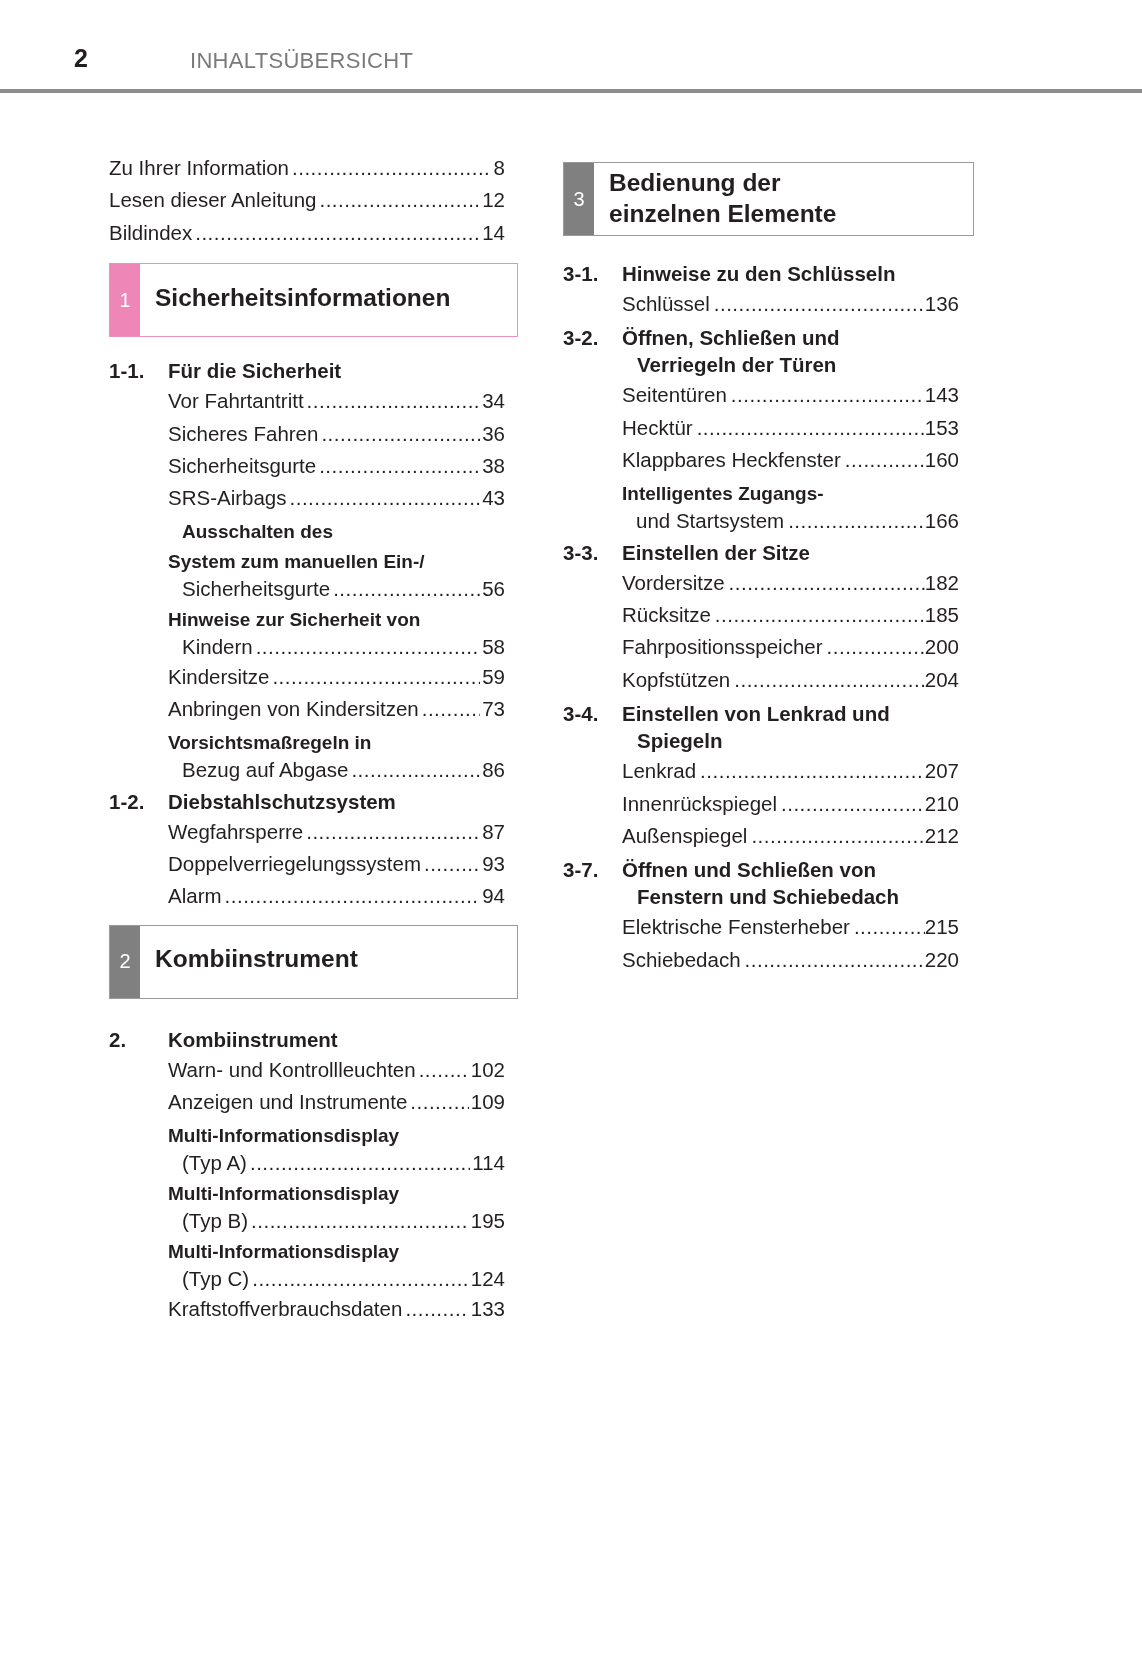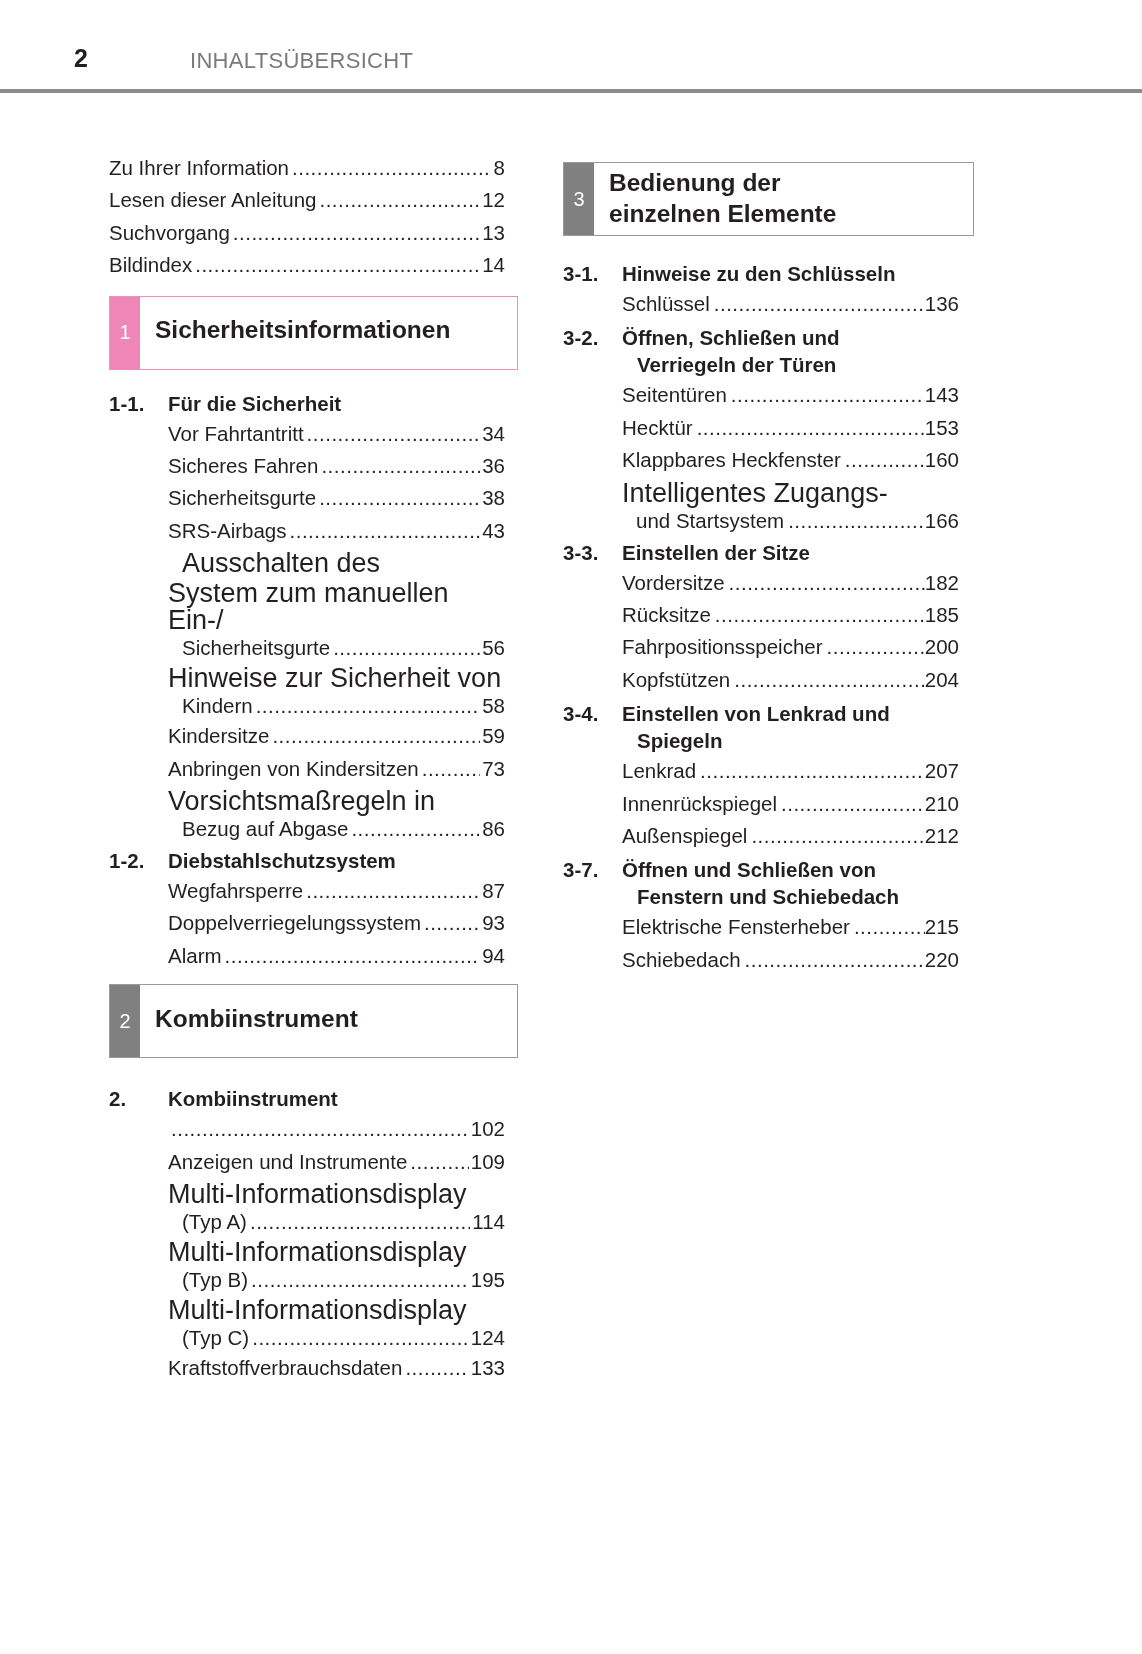--- a/index.html
+++ b/index.html
@@ -63,21 +63,21 @@
 
     .section { margin-top: 20px; }
     .section-head {
       display: flex; font-weight: bold; font-size: 20.5px; line-height: 27px;
       margin-bottom: 1px;
     }
     .section-head .num { width: 59px; flex: 0 0 59px; }
     .section-head .stitle { flex: 1; }
     .section-head .stitle .cont { display: block; padding-left: 15px; }
     .items { padding-left: 59px; }
-    .item-multi .line1 { font-size: 27px; line-height: 27px; margin-top: 3px; }
+    .item-multi .line1 { font-size: 19px; line-height: 27px; margin-top: 3px; font-weight: bold; }
     .item-multi .entry { padding-left: 14px; line-height: 28px; }
     .item-multi .line1.indent { padding-left: 14px; }
 
     .left .section.s11 { }
     .left .section.s12 { margin-top: 4px; }
     .left .section.s2 { margin-top: 27px; }
     .right .section { margin-top: 24px; }
     .right .section.next { margin-top: 4px; }
     .right .entry { font-size: 20.5px; }
     .right .entry .leader { margin-left: 4px; margin-right: 0; }
@@ -96,25 +96,20 @@
         <span class="label">Zu Ihrer Information</span>
         <span class="leader"></span>
         <span class="page">8</span>
       </div>
     <div class="entry">
         <span class="label">Lesen dieser Anleitung</span>
         <span class="leader"></span>
         <span class="page">12</span>
       </div>
     <div class="entry">
-        <span class="label">Suchvorgang</span>
-        <span class="leader"></span>
-        <span class="page">13</span>
-      </div>
-    <div class="entry">
         <span class="label">Bildindex</span>
         <span class="leader"></span>
         <span class="page">14</span>
       </div>
   </div>
 
   <div class="chapter-box box-1">
     <div class="tab">1</div>
     <div class="title">Sicherheitsinformationen</div>
   </div>
@@ -212,20 +207,21 @@
     <div class="title">Kombiinstrument</div>
   </div>
 
   <div class="section s2">
     <div class="section-head">
       <span class="num">2.</span>
       <span class="stitle">Kombiinstrument</span>
     </div>
     <div class="items">
       <div class="entry">
+          <span class="label">Warn- und Kontrollleuchten</span>
           <span class="leader"></span>
           <span class="page">102</span>
         </div>
       <div class="entry">
           <span class="label">Anzeigen und Instrumente</span>
           <span class="leader"></span>
           <span class="page">109</span>
         </div>
       <div class="item-multi">
         <div class="line1">Multi-Informationsdisplay</div>

